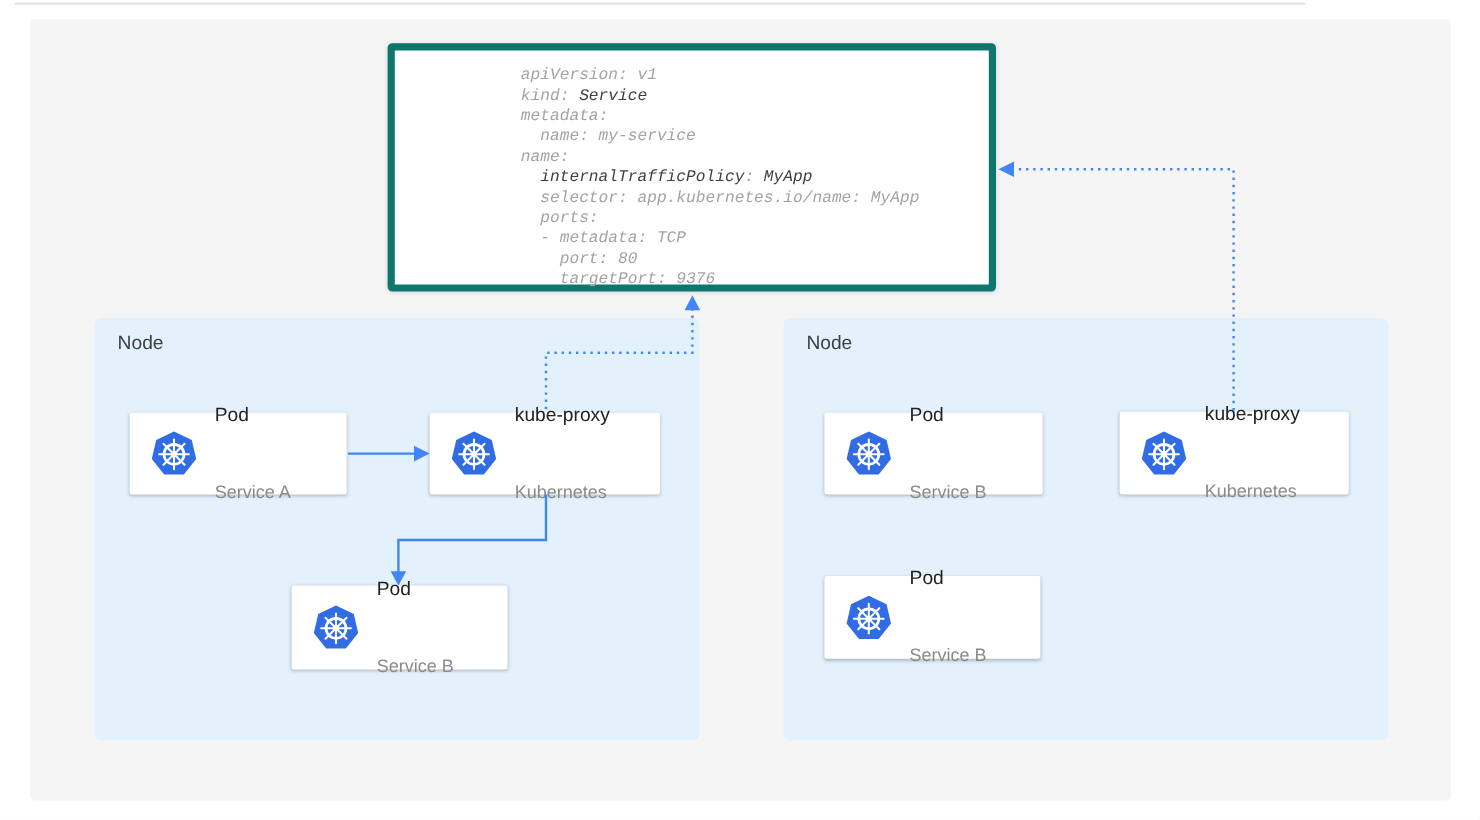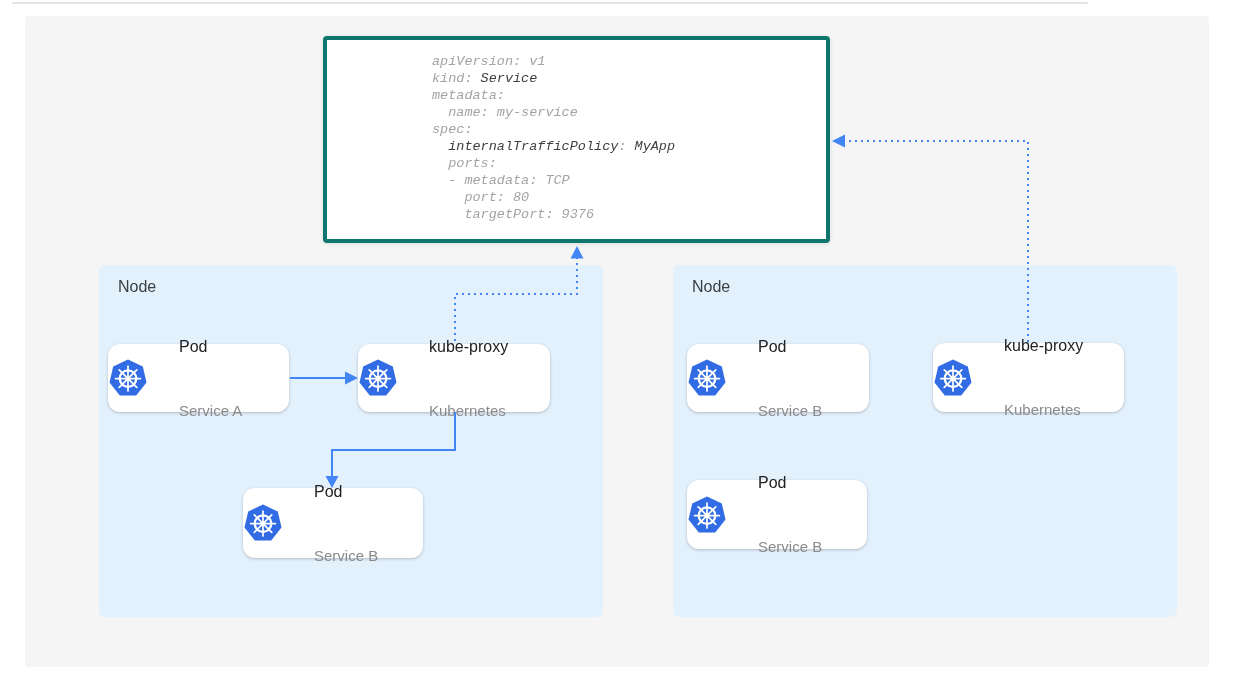--- a/index.html
+++ b/index.html
@@ -3,34 +3,34 @@
 <meta charset="utf-8">
 <style>
   html,body{margin:0;padding:0;background:#fff;}
   .stage{position:relative;width:1233px;height:683px;background:#ffffff;overflow:hidden;
          font-family:"Liberation Sans", sans-serif;}
   .top-divider{position:absolute;left:12px;top:2px;width:1076px;height:2px;
                background:#e4e4e4;border-radius:2px;}
   .panel{position:absolute;left:25px;top:16px;width:1184px;height:651px;
          background:var(--panel_bg,#f5f5f6);border-radius:4px;}
   .yaml-card{position:absolute;left:323px;top:36px;width:507px;height:207px;
-             background:#fff;border:4px solid #0f766e;border-radius:4px;
+             background:#fff;border:6px solid #0f766e;border-radius:4px;
              box-shadow:0 1px 4px rgba(0,0,0,0.10);box-sizing:border-box;
              padding:13px 0 0 105px;}
   .yline{white-space:pre;font-family:"Liberation Mono","DejaVu Sans Mono",monospace;
          font-style:italic;font-size:13.5px;line-height:17px;
          color:var(--yaml_text,#a3a3a3);}
   .yline b{color:var(--yaml_bold,#3f3f3f);font-weight:normal;}
   .node{position:absolute;top:265px;width:504px;height:352px;
         background:var(--node_bg,#e3f1fd);border-radius:6px;box-sizing:border-box;
-        padding:13px 19px;margin-left:20px;}
+        padding:13px 19px;}
   .node-label{font-size:16px;color:var(--node_label,#3c4043);}
-  .card{position:absolute;background:#fff;border-radius:12px;
+  .card{position:absolute;background:#fff;border-radius:2px;
         box-shadow:0 1px 3px rgba(60,64,67,0.30);display:flex;align-items:center;
-        box-sizing:border-box;gap:31px;}
+        box-sizing:border-box;padding-left:17px;gap:14px;}
   .card .k8s-logo{width:40px;height:40px;flex:0 0 40px;}
   .card-text{display:flex;flex-direction:column;justify-content:center;}
   .card-title{font-size:16px;line-height:21px;color:var(--title_text,#212121);}
   .card-sub{font-size:15px;line-height:20px;color:var(--subtitle_text,#8a8a8a);margin-top:44px;}
   .overlay{position:absolute;left:0;top:0;width:1233px;height:683px;pointer-events:none;}
   .arrow-line{stroke:var(--accent,#4285f4);stroke-width:2;fill:none;}
   .arrow-dotted{stroke:var(--accent,#4285f4);stroke-width:2;fill:none;stroke-dasharray:2 4;}
   .arrow-head{fill:var(--accent,#4285f4);}
   .defs-hidden{position:absolute;width:0;height:0;overflow:hidden;}
 </style>
@@ -60,22 +60,23 @@
 <div class="stage">
 
   <div class="top-divider"></div>
   <div class="panel"></div>
 
   <div class="yaml-card">
     <div class="yline"><span>apiVersion: v1</span></div>
     <div class="yline"><span>kind: </span><b>Service</b></div>
     <div class="yline"><span>metadata:</span></div>
     <div class="yline"><span>  name: my-service</span></div>
-    <div class="yline"><span>spec:</span></div>
+    <div class="yline"><span>name:</span></div>
     <div class="yline"><span>  </span><b>internalTrafficPolicy</b><span>: </span><b>MyApp</b></div>
+    <div class="yline"><span>  selector: app.kubernetes.io/name: MyApp</span></div>
     <div class="yline"><span>  ports:</span></div>
     <div class="yline"><span>  - metadata: TCP</span></div>
     <div class="yline"><span>    port: 80</span></div>
     <div class="yline"><span>    targetPort: 9376</span></div>
   </div>
 
   <div class="node" style="left:79px;">
     <div class="node-label">Node</div>
   </div>
   <div class="node" style="left:653px;">

